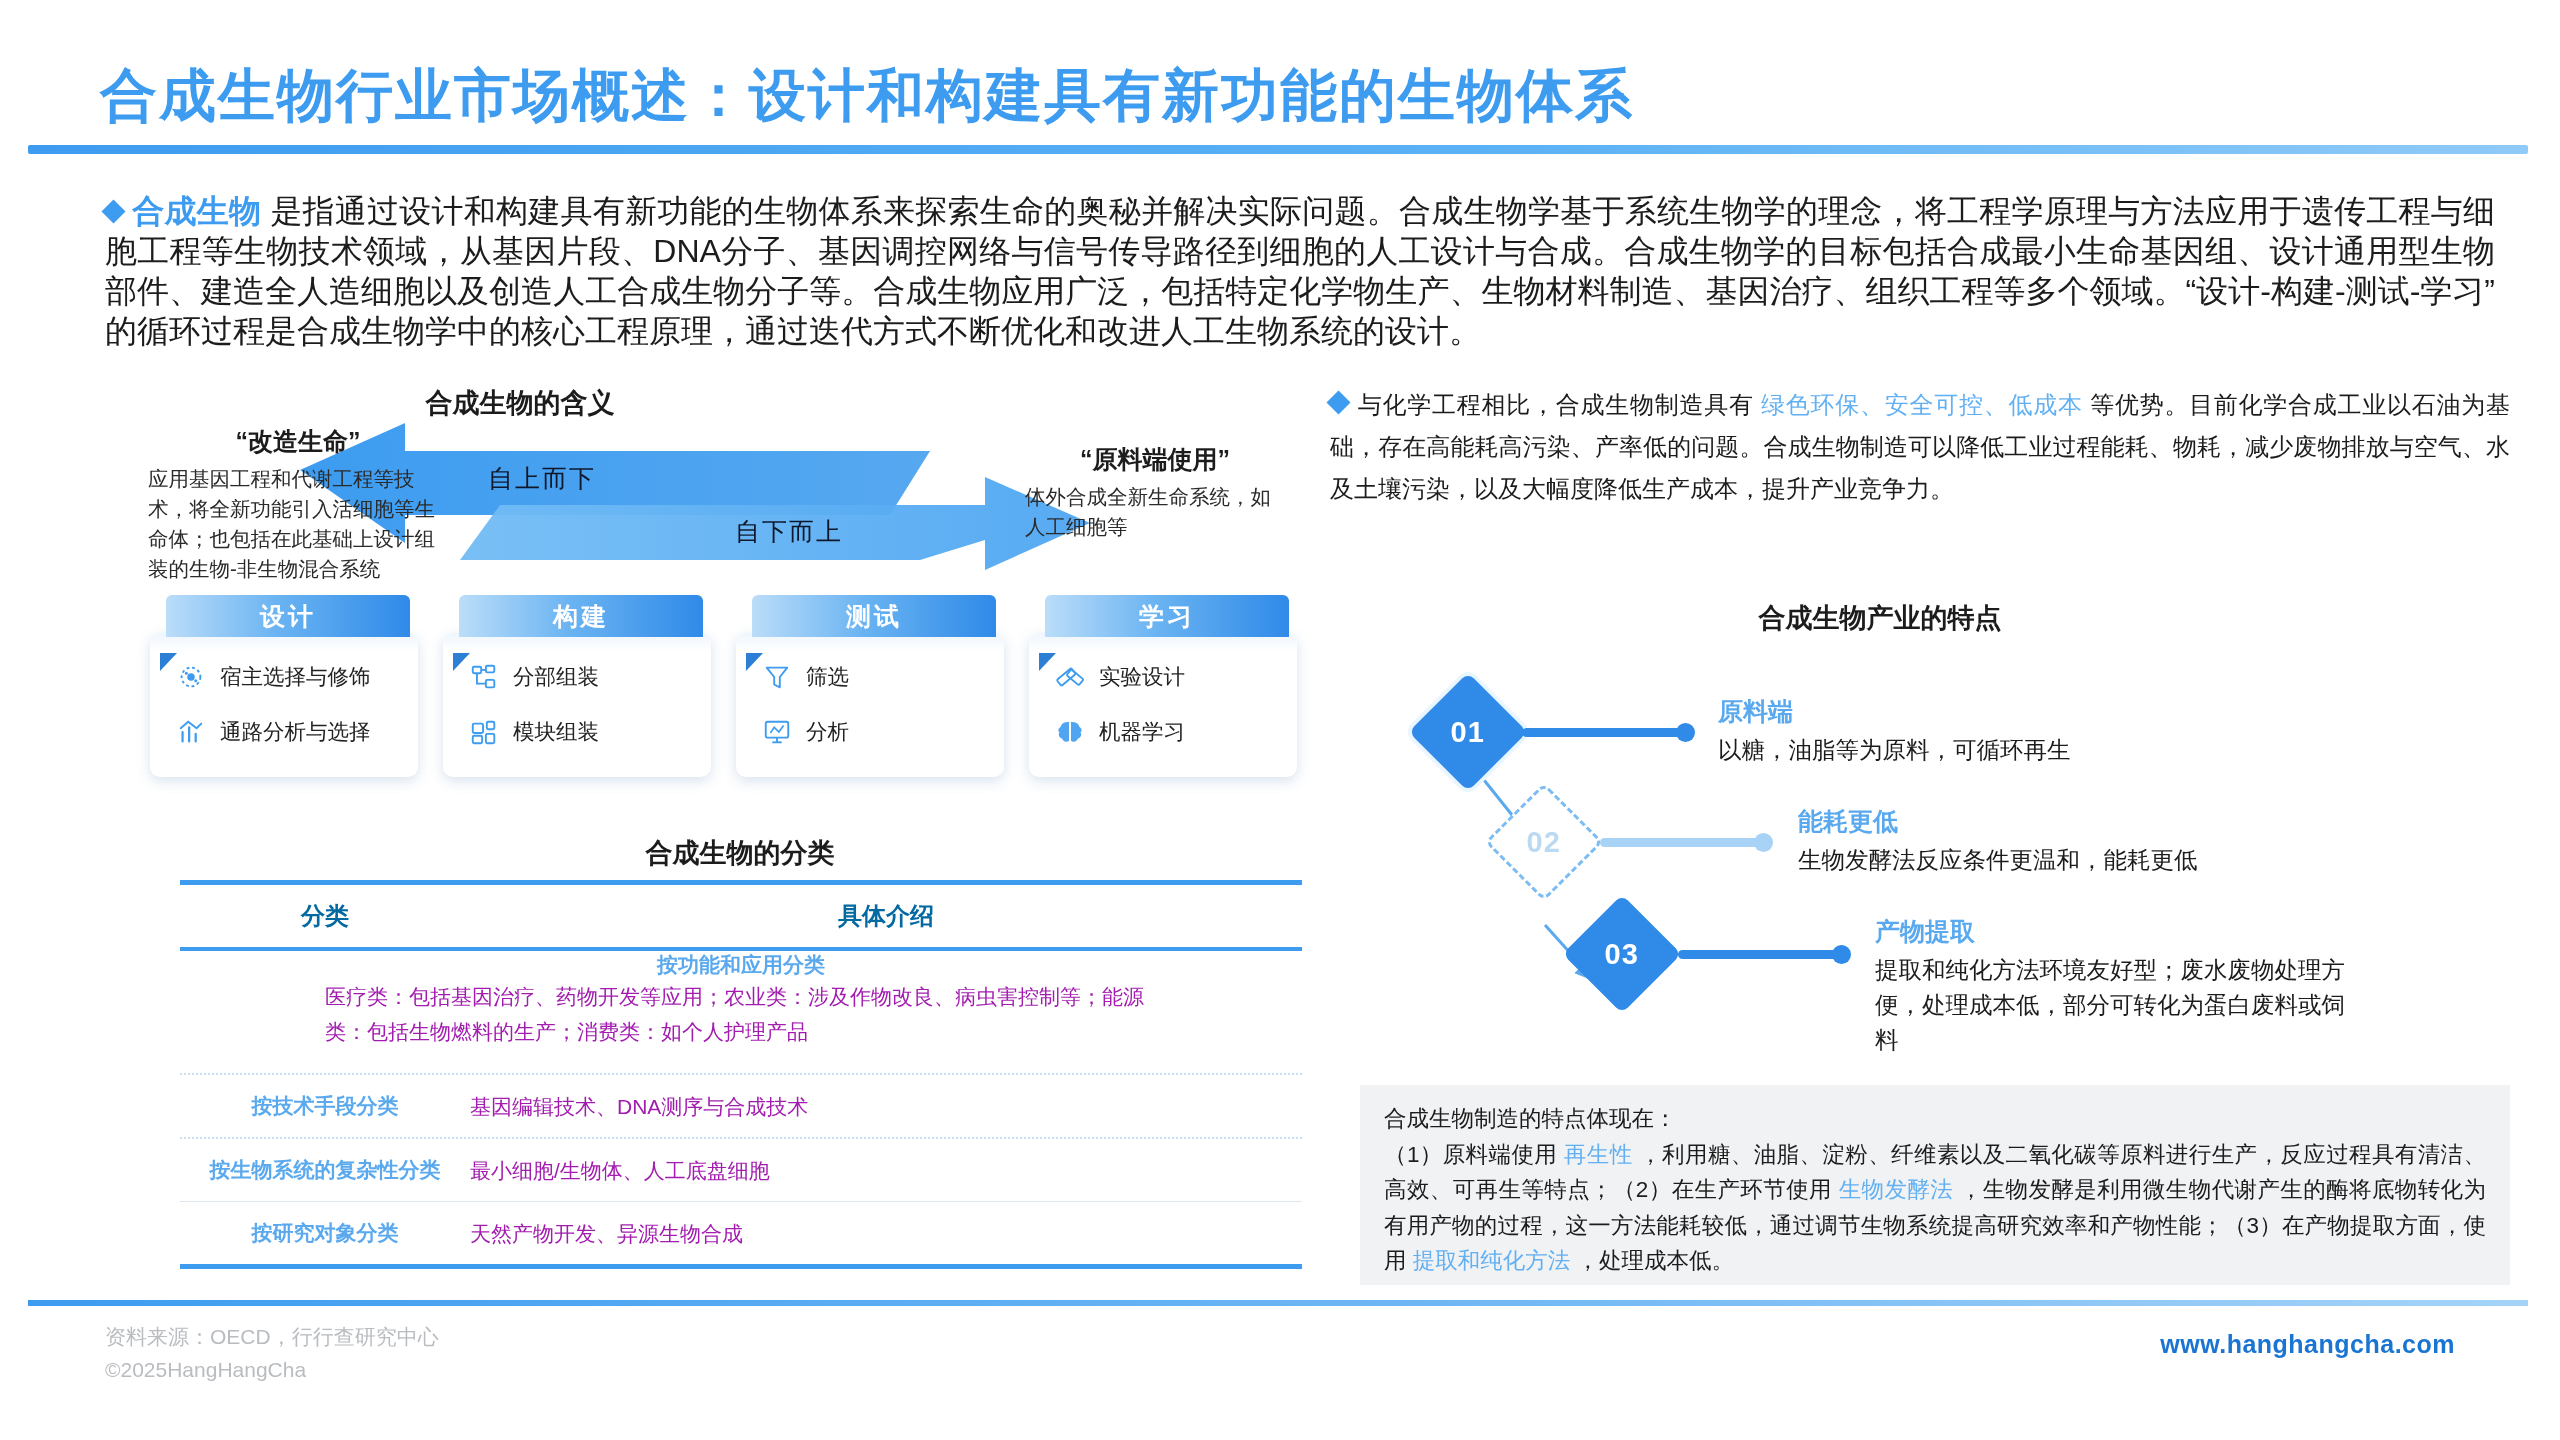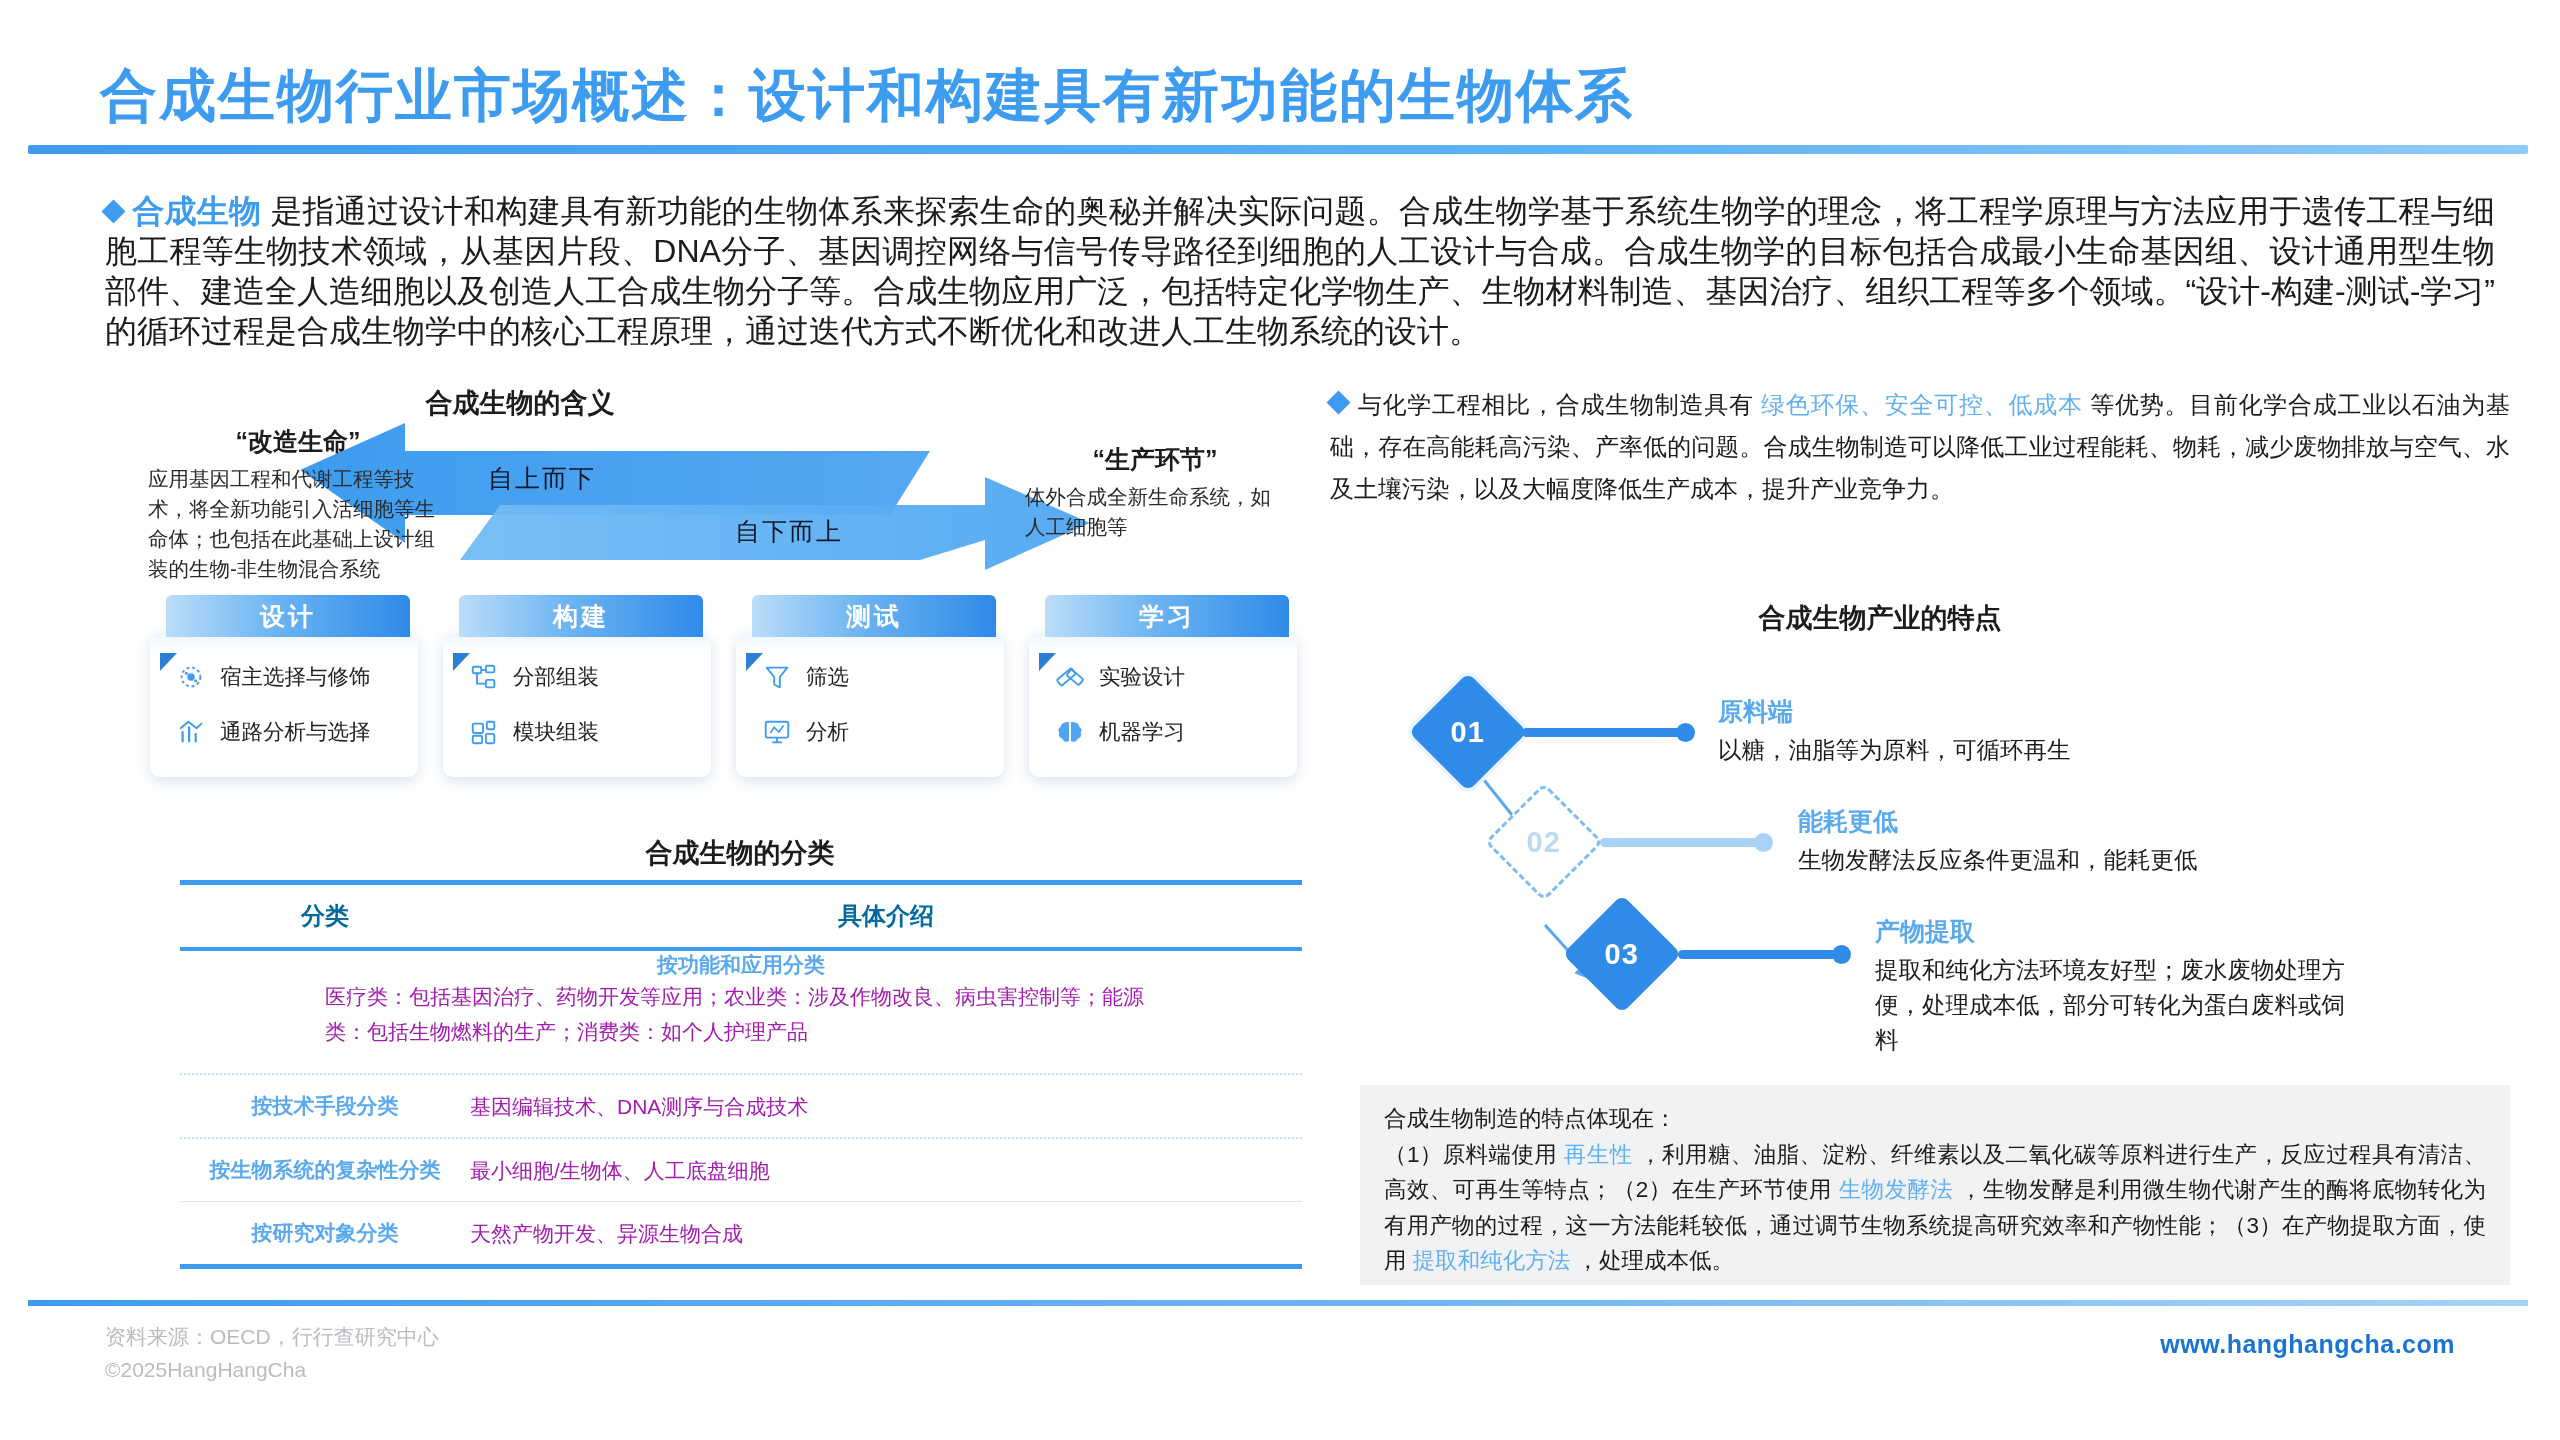--- a/index.html
+++ b/index.html
@@ -267,21 +267,21 @@
     <div class="arrow-label" style="left:358px; top:47px;">自上而下</div>
     <div class="arrow-label" style="left:605px; top:100px;">自下而上</div>
   </div>
 
   <div class="lbl-box" style="left:148px; top:425px; width:300px;">
     <div class="lbl-head">“改造生命”</div>
     <div class="lbl-body">应用基因工程和代谢工程等技术，将全新功能引入活细胞等生命体；也包括在此基础上设计组装的生物-非生物混合系统</div>
   </div>
 
   <div class="lbl-box" style="left:1025px; top:443px; width:260px;">
-    <div class="lbl-head">“生产环节”</div>
+    <div class="lbl-head">“原料端使用”</div>
     <div class="lbl-body">体外合成全新生命系统，如人工细胞等</div>
   </div>
 
   <div class="cards">
 
     <div class="card" style="left:0px;">
       <div class="card-head">设计</div>
       <div class="card-body">
         <div class="card-fold"></div>
         <div class="card-row">

